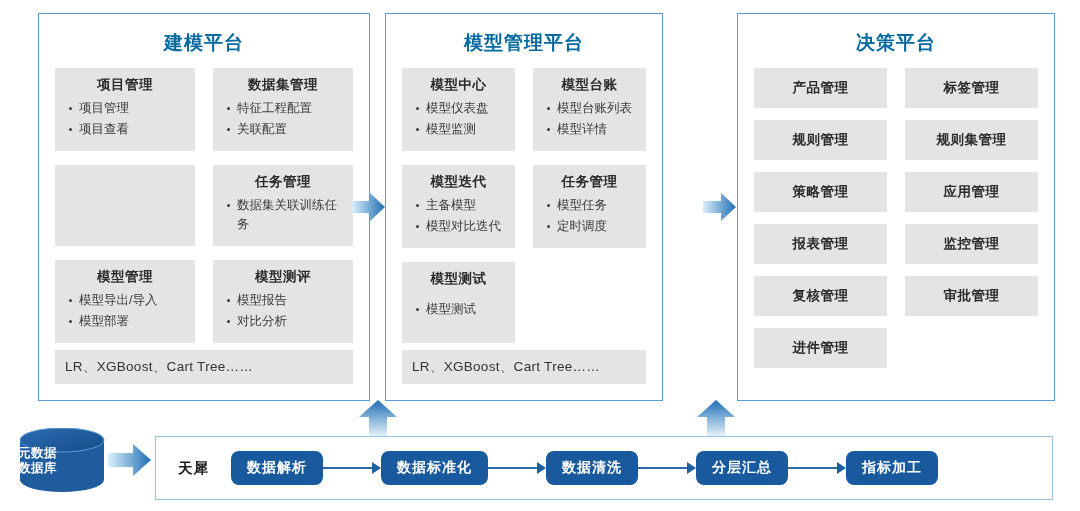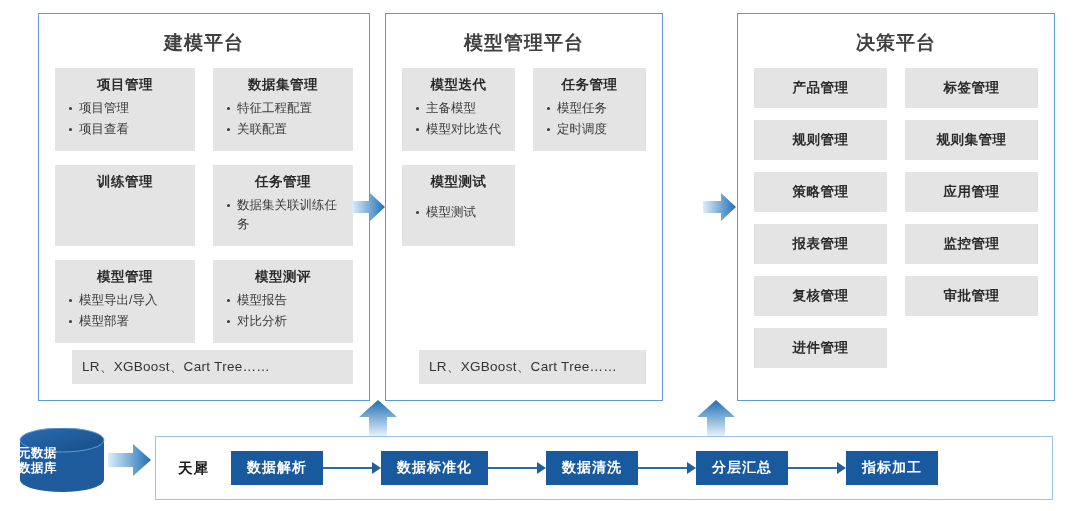--- a/index.html
+++ b/index.html
@@ -26,21 +26,21 @@
     height: 388px;
   }
   #panel-modeling  { left: 38px;  width: 332px; }
   #panel-mgmt      { left: 385px; width: 278px; }
   #panel-decision  { left: 737px; width: 318px; }
 
   .panel-title {
     text-align: center;
     font-size: 19px;
     font-weight: bold;
-    color: #404040;
+    color: #0369a1;
     margin-top: 16px;
     margin-bottom: 12px;
     letter-spacing: 1px;
   }
 
   .cards {
     position: relative;
     padding: 0 16px;
   }
   .card-row {
@@ -103,21 +103,21 @@
     font-weight: bold;
     color: #2b2b2b;
     letter-spacing: 0.5px;
     box-sizing: border-box;
   }
   .tile.empty { background: transparent; }
 
   
   .algo-strip {
     position: absolute;
-    left: 33px;
+    left: 16px;
     right: 16px;
     bottom: 16px;
     background: #e4e4e4;
     font-size: 13.5px;
     color: #333333;
     padding: 8px 10px;
     box-sizing: border-box;
     letter-spacing: 0.3px;
   }
 
@@ -164,21 +164,21 @@
   }
   .stage-wrap {
     display: flex;
     align-items: center;
   }
   .stage {
     background: #185a9d;
     color: #ffffff;
     font-size: 14px;
     font-weight: bold;
-    border-radius: 0;
+    border-radius: 8px;
     padding: 8px 16px;
     letter-spacing: 1px;
     white-space: nowrap;
   }
   .connector {
     display: flex;
     align-items: center;
     width: 58px;
   }
   .connector .line {
@@ -242,21 +242,20 @@
         <div class="card-title">数据集管理</div>
         <ul>
           <li>特征工程配置</li>
           <li>关联配置</li>
         </ul>
       </div>
     </div>
 
     <div class="card-row">
       <div class="card">
-        <div class="card-title">训练管理</div>
       </div>
       <div class="card">
         <div class="card-title">任务管理</div>
         <ul>
           <li>数据集关联训练任务</li>
         </ul>
       </div>
     </div>
 
     <div class="card-row">
@@ -289,20 +288,36 @@
       </linearGradient>
     </defs>
     <path d="M0 11 L18 11 L18 3 L33 17 L18 31 L18 23 L0 23 Z" fill="url(#gradRight1)"></path>
   </svg>
 </div>
 
 <div class="panel" id="panel-mgmt">
   <div class="panel-title">模型管理平台</div>
   <div class="cards">
 
+    <div class="card-row">
+      <div class="card">
+        <div class="card-title">模型中心</div>
+        <ul>
+          <li>模型仪表盘</li>
+          <li>模型监测</li>
+        </ul>
+      </div>
+      <div class="card">
+        <div class="card-title">模型台账</div>
+        <ul>
+          <li>模型台账列表</li>
+          <li>模型详情</li>
+        </ul>
+      </div>
+    </div>
 
     <div class="card-row">
       <div class="card">
         <div class="card-title">模型迭代</div>
         <ul>
           <li>主备模型</li>
           <li>模型对比迭代</li>
         </ul>
       </div>
       <div class="card">

